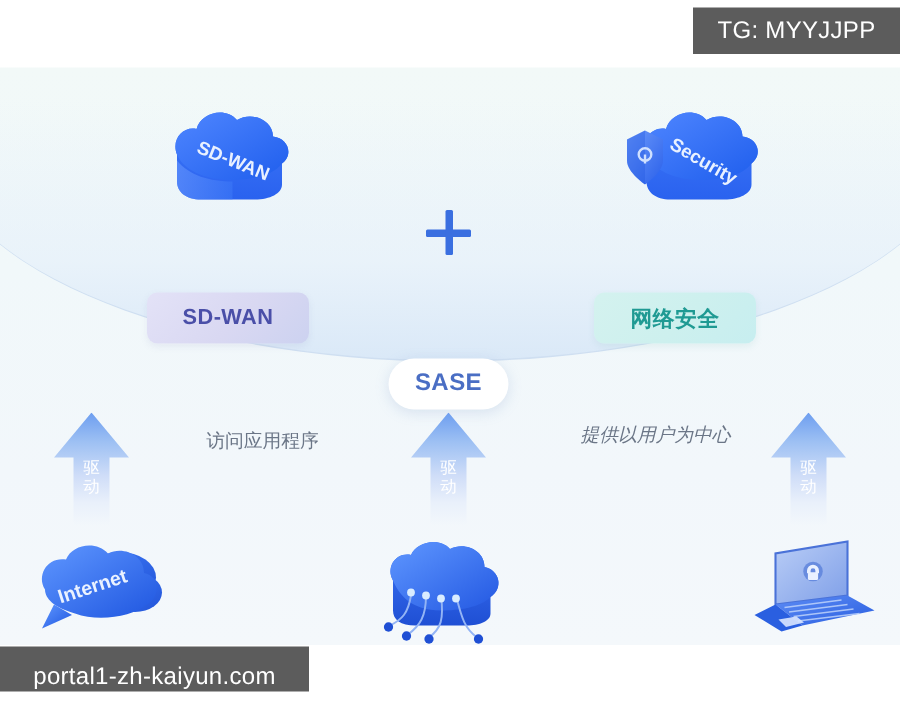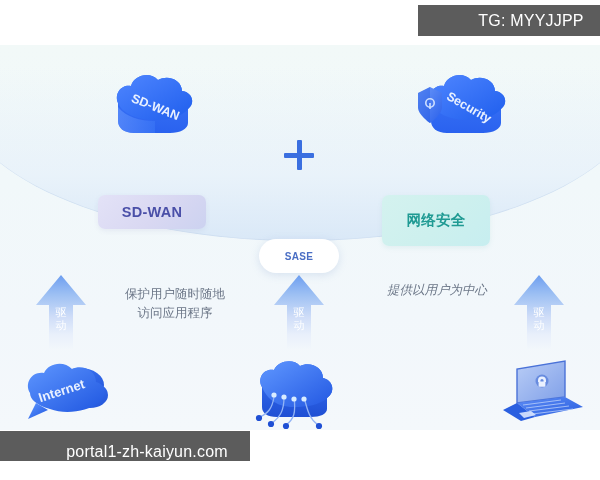--- a/index.html
+++ b/index.html
@@ -61,33 +61,33 @@
     letter-spacing: .3px;
   }
   #pill-sdwan {
     left: 98px; top: 150px;
     width: 108px; height: 34px;
     background: linear-gradient(135deg, #e3e2f7 0%, #d9d8f2 55%, #ccd2f0 100%);
     color: #4a4fa8;
     box-shadow: 0 2px 5px rgba(120,120,180,.10);
   }
   #pill-netsec {
-    left: 382px; top: 150px;
-    width: 108px; height: 51px;
+    left: 396px; top: 150px;
+    width: 108px; height: 34px;
     background: linear-gradient(135deg, #d4f2ef 0%, #cdf0ee 55%, #c7eef0 100%);
     color: #1f9a93;
     box-shadow: 0 2px 5px rgba(110,180,175,.12);
   }
   #pill-sase {
     left: 259px; top: 194px;
     width: 80px; height: 34px;
     border-radius: 17px;
     background: #ffffff;
     color: #4a6ec4;
-    font-size: 10px;
+    font-size: 16px;
     font-weight: 700;
     box-shadow: 0 2px 9px rgba(120,150,200,.22);
   }
 
   
   #plus-sign {
     position: absolute;
     left: 284px; top: 95px;
     width: 30px; height: 30px;
   }
@@ -160,21 +160,20 @@
   
   .watermark {
     position: absolute;
     background: #5c5c5c;
     color: #ffffff;
     display: flex;
     align-items: center;
     justify-content: center;
     font-size: 16px;
     letter-spacing: .2px;
-    padding-left: 44px;
   }
   #watermark-top {
     right: 0; top: 5px;
     width: 138px; height: 31px;
   }
   #watermark-bottom {
     left: 0; bottom: 19px;
     width: 206px; height: 30px;
     font-size: 16px;
     align-items: flex-end;
@@ -278,21 +277,20 @@
 
     <div class="arrow-group" id="arrow-right">
       <div class="arrow-shape"></div>
       <div class="arrow-label">
         <span>驱</span>
         <span>动</span>
       </div>
     </div>
 
     <div class="desc" id="desc-left">
-      <span>保护用户随时随地</span>
       <span>访问应用程序</span>
     </div>
     <div class="desc" id="desc-right">
       <span>提供以用户为中心</span>
     </div>
 
     <div class="bottom-item" id="item-internet">
       <div class="bottom-icon">
         <svg width="110" height="76" viewBox="0 0 110 76" style="position:absolute;left:20px;top:0;">
           <defs>

